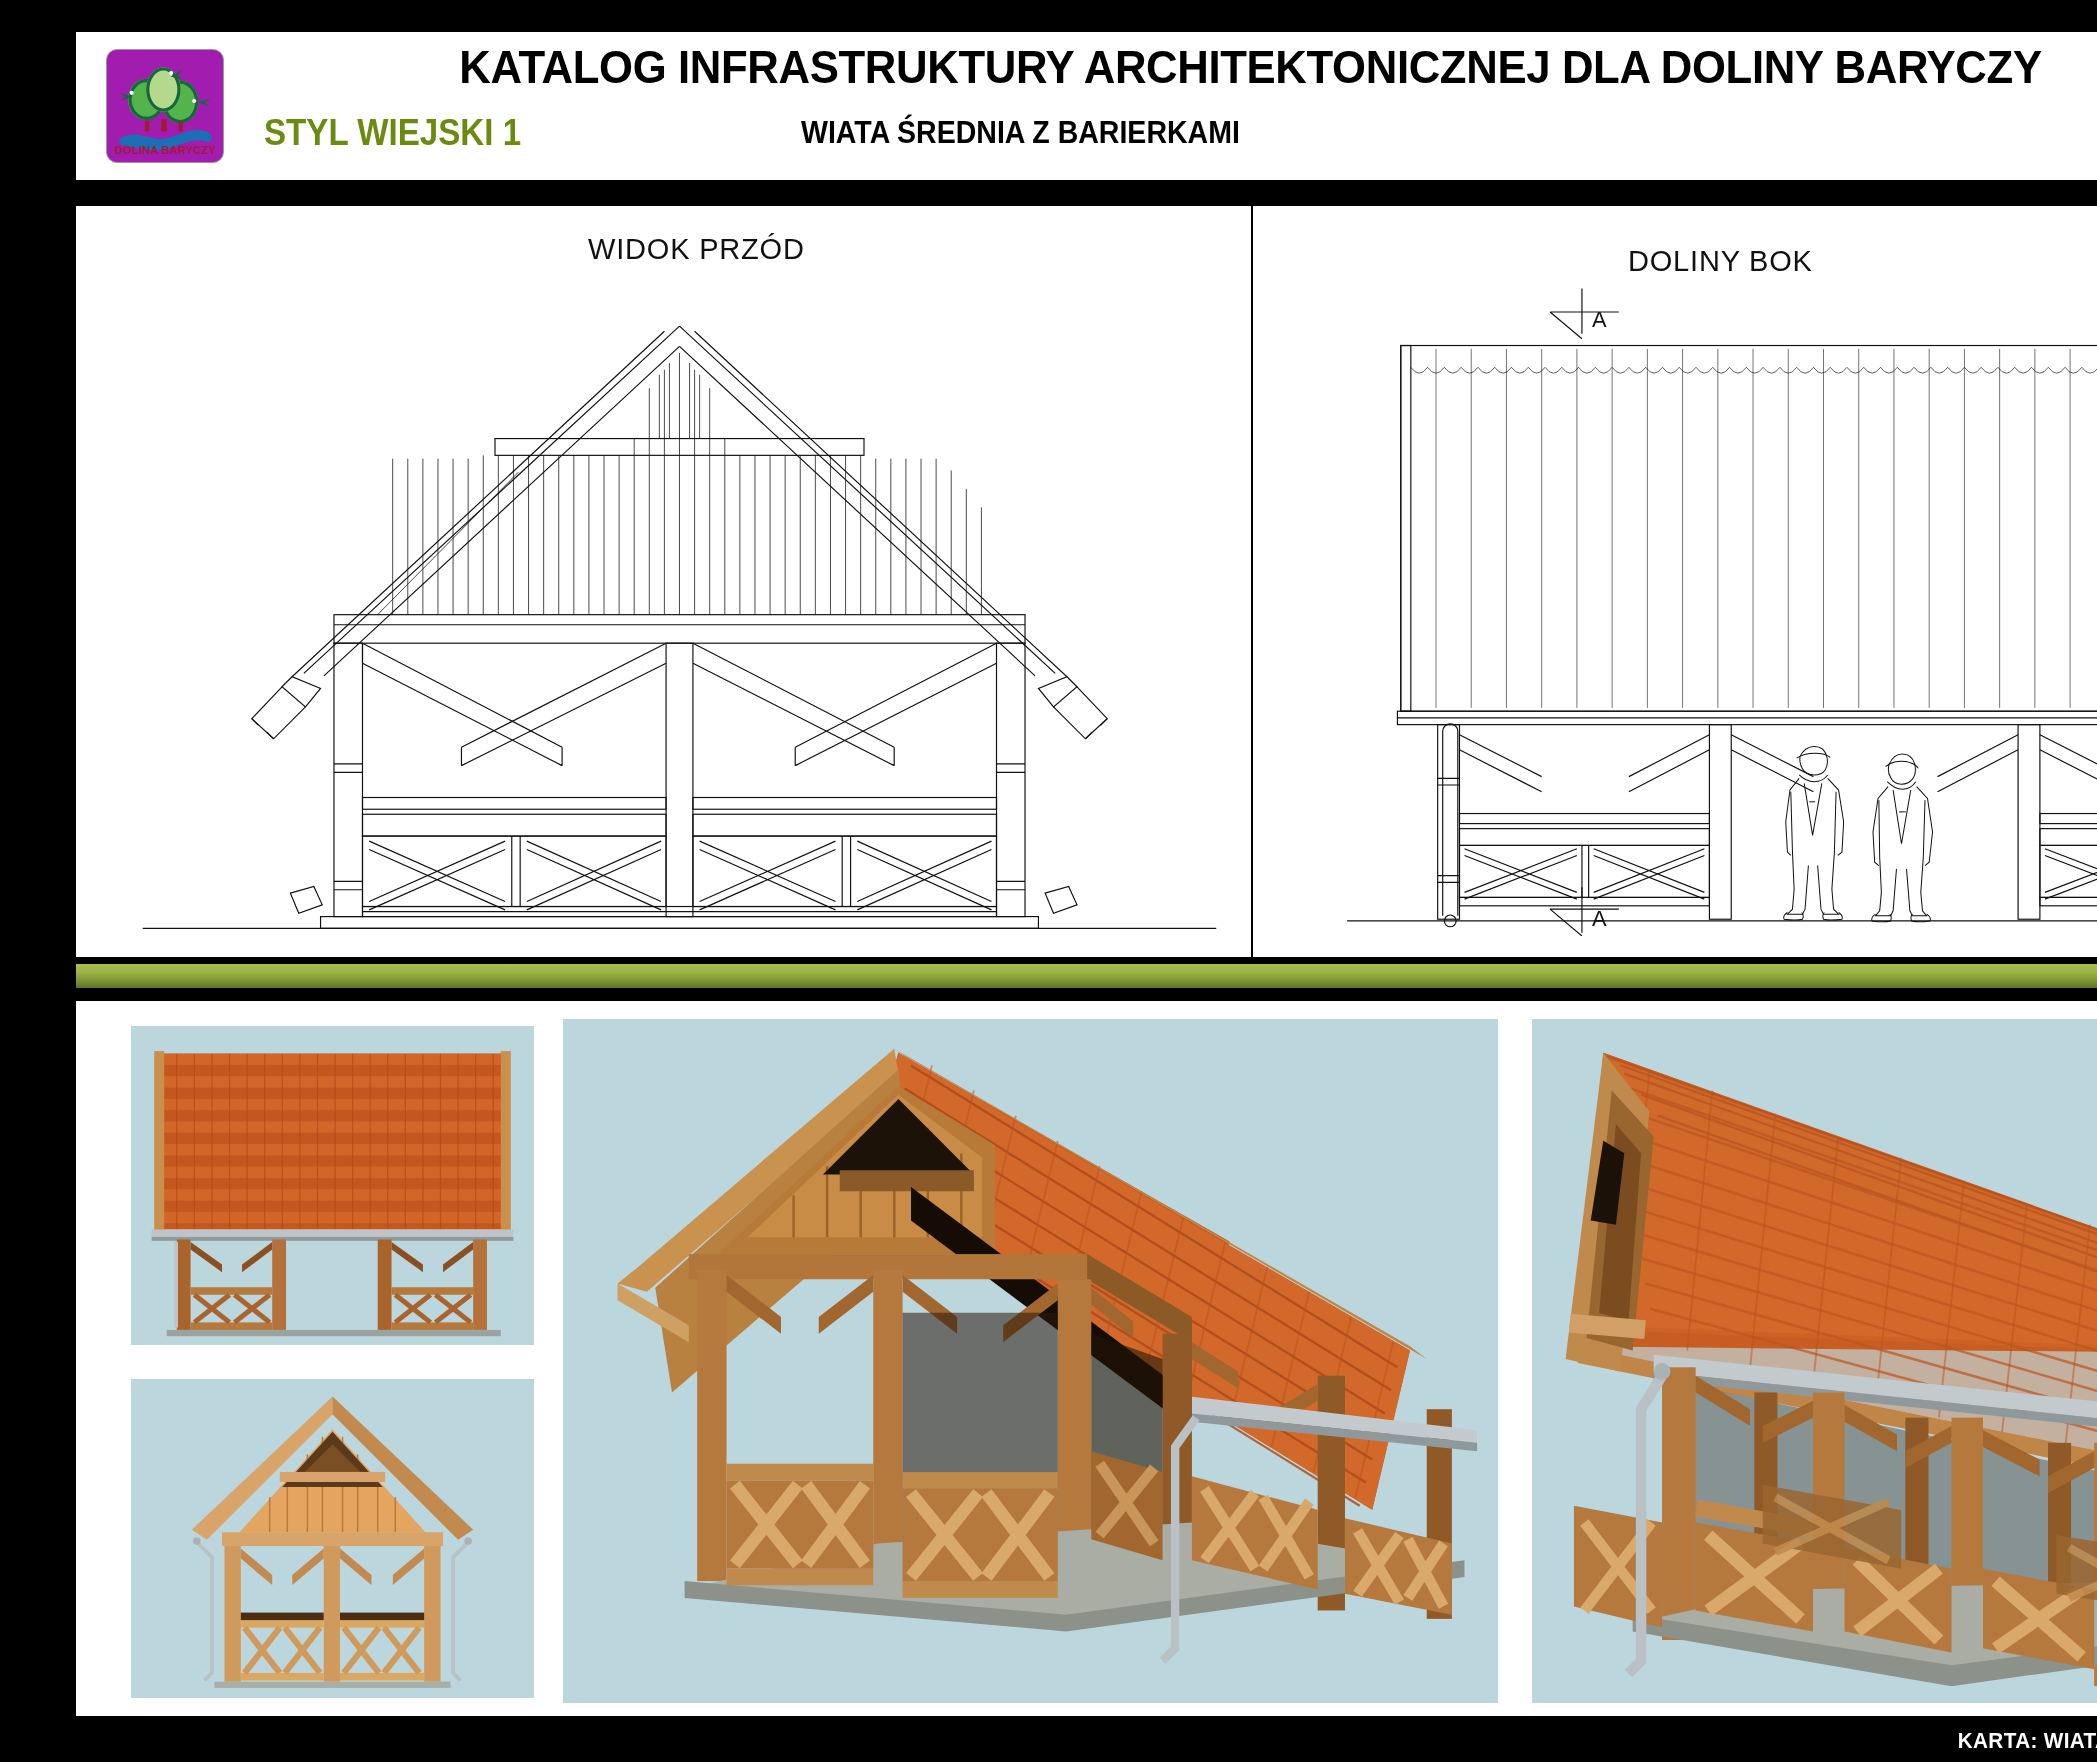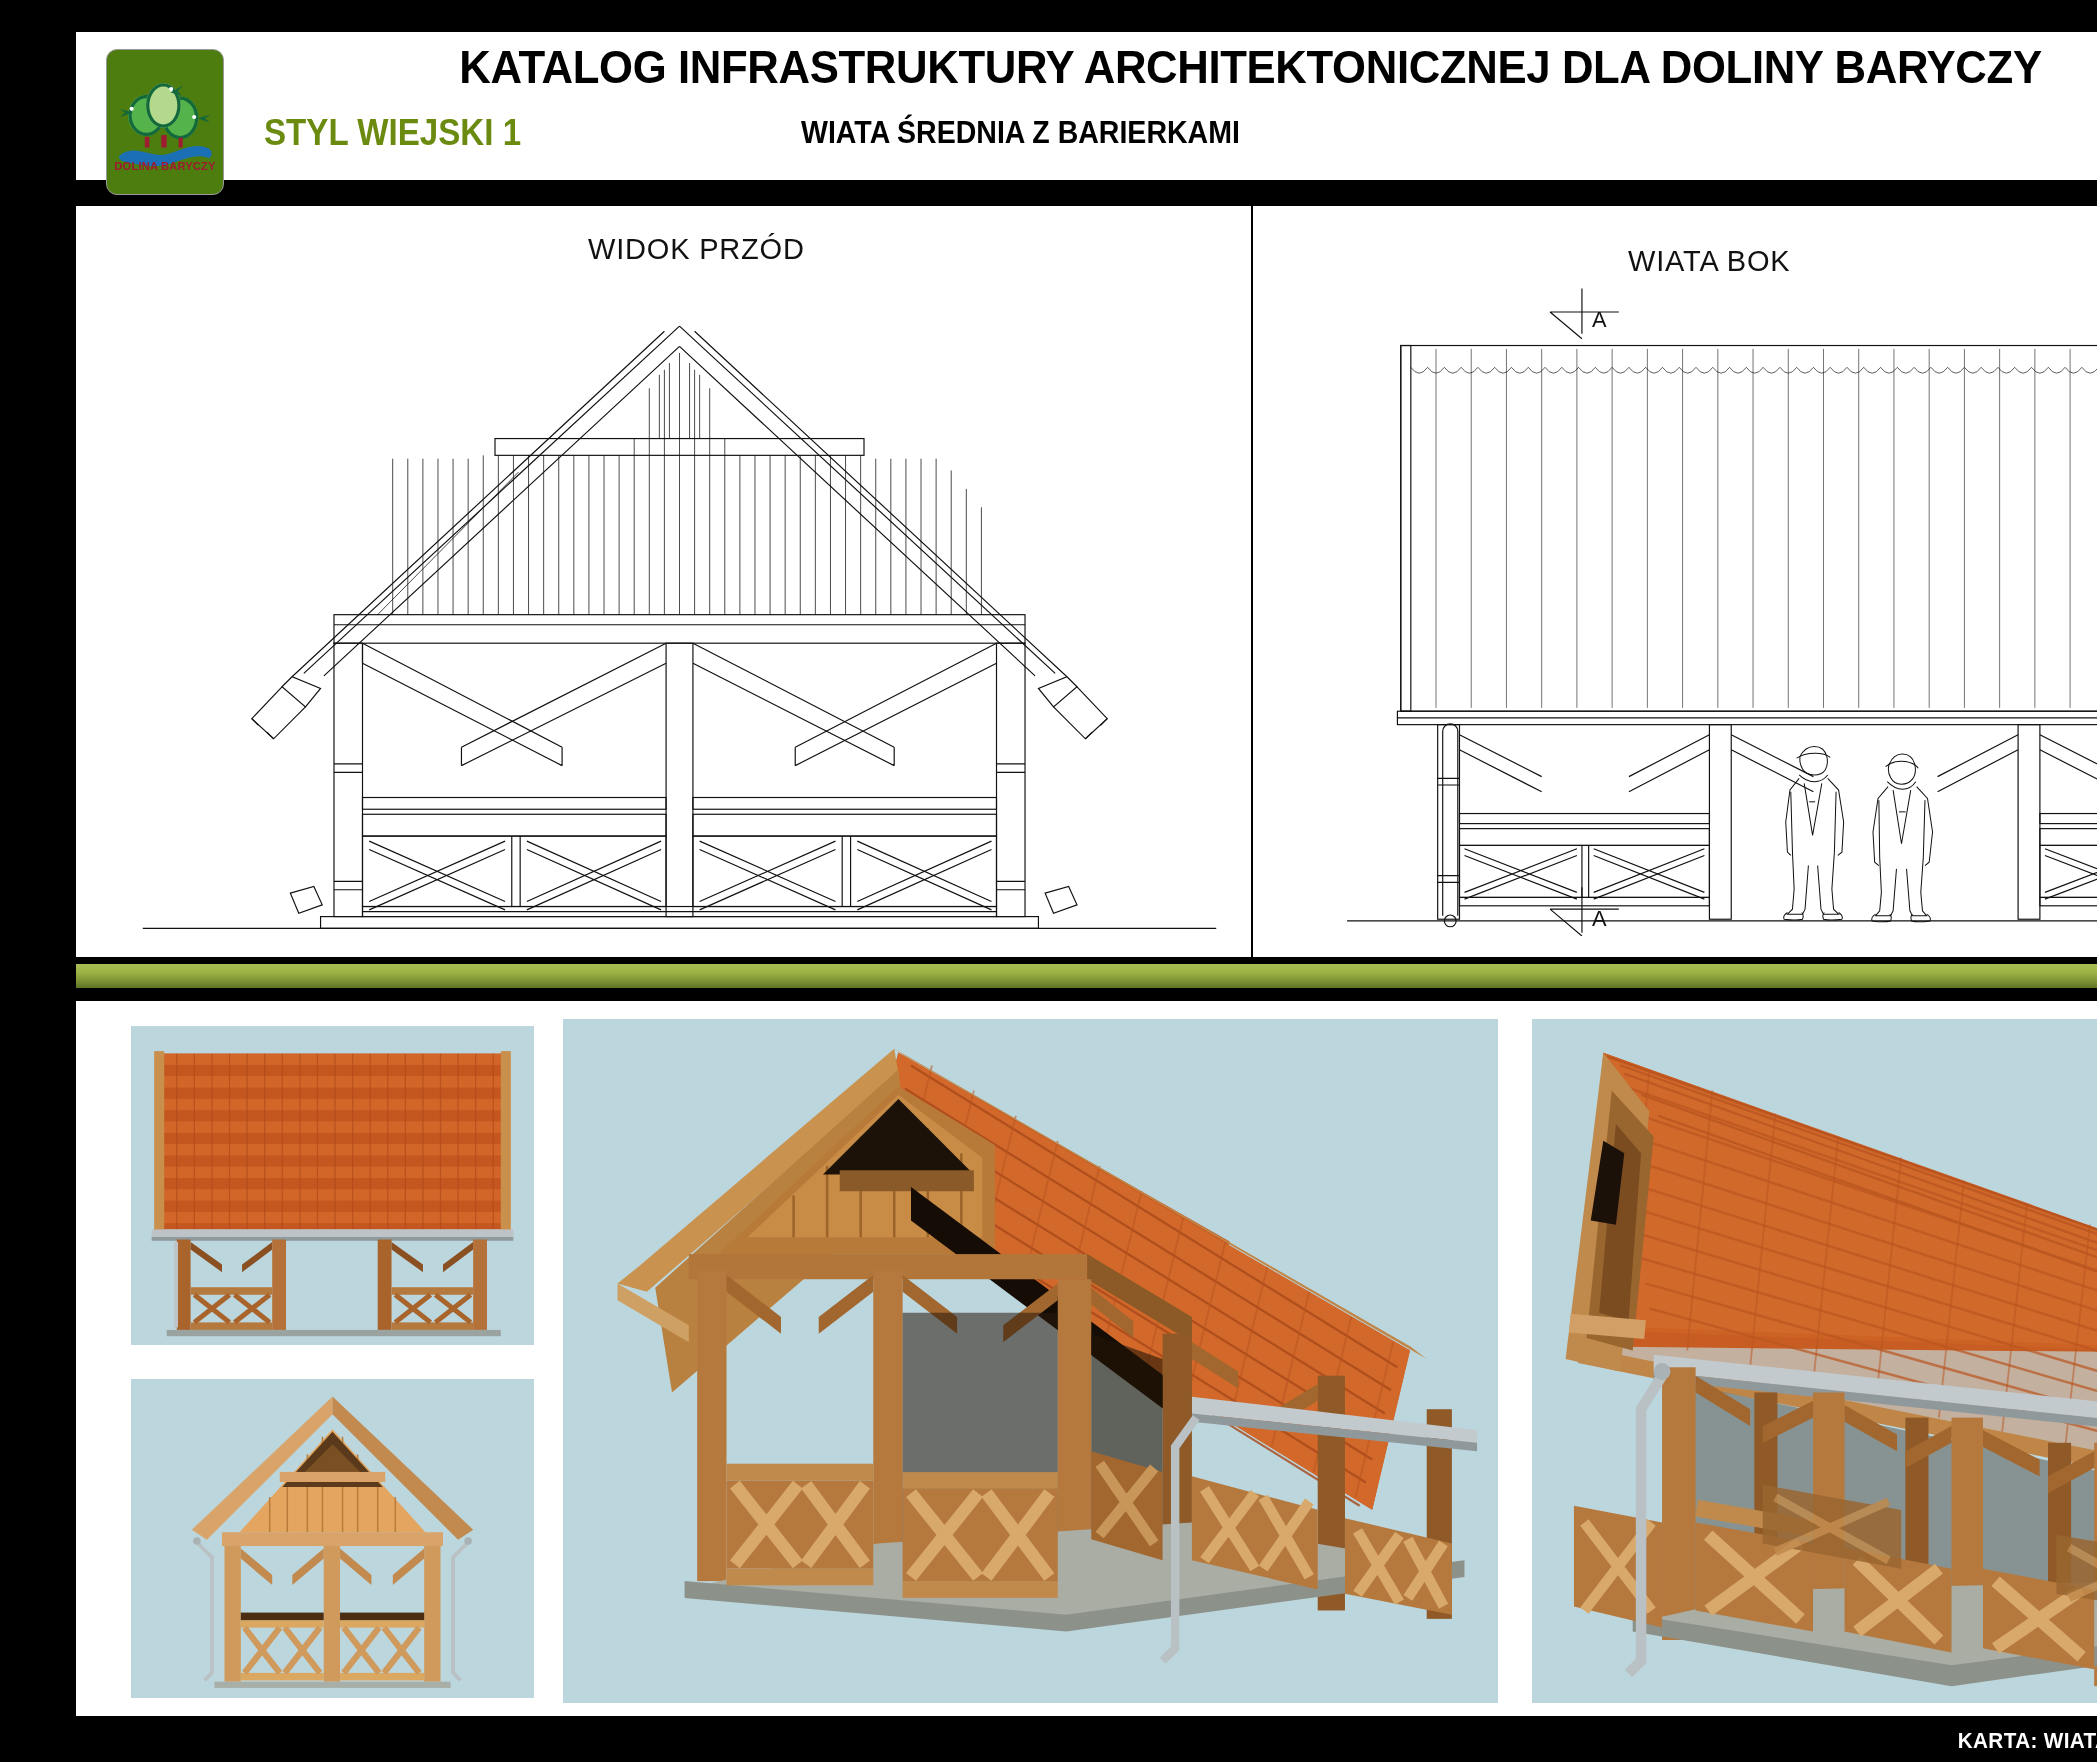--- a/index.html
+++ b/index.html
@@ -3,22 +3,22 @@
 <meta charset="utf-8">
 <title>Katalog Infrastruktury</title>
 <style>
   html,body{margin:0;padding:0;background:#000;}
   body{width:2492px;height:1762px;position:relative;overflow:hidden;
        font-family:"Liberation Sans","DejaVu Sans",sans-serif;color:#000;}
 
   
   #header{position:absolute;left:76px;top:32px;width:2387px;height:148px;
           background:#fff;}
-  #logo-box{position:absolute;left:30px;top:17px;width:118px;height:146px;
-            background:#4d7c0f;border:0.4px solid #9a9a9a;border-radius:11px;
+  #logo-box{position:absolute;left:30px;top:17px;width:118px;height:114px;
+            background:#a21caf;border:0.4px solid #9a9a9a;border-radius:11px;
             box-sizing:border-box;overflow:hidden;}
   #logo-svg{position:absolute;left:0;top:0;width:100%;height:100%;}
 
   #title-block{position:absolute;left:180px;top:0;right:218px;height:100%;}
   #main-title{position:absolute;left:0;top:10px;width:100%;text-align:center;
               font-size:47px;font-weight:bold;letter-spacing:-0.4px;
               transform:scaleX(.93);transform-origin:center top;
               line-height:1.05;white-space:nowrap;}
   #sub-row{position:absolute;left:0;top:75px;width:100%;height:50px;}
   #style-label{position:absolute;left:8.4px;top:5px;font-size:36px;
@@ -100,21 +100,21 @@
       <div id="object-label">WIATA ŚREDNIA Z BARIERKAMI</div>
     </div>
   </div>
 
 </div>
 
 <div id="draw-panel">
   <div id="v-divider"></div>
 
   <div class="view-title" style="left:512px;top:27px;">WIDOK PRZÓD</div>
-  <div class="view-title" style="left:1552px;top:39px;">WIATA BOK</div>
+  <div class="view-title" style="left:1552px;top:39px;">DOLINY BOK</div>
 
   <div class="cad" style="left:50px;top:88px;width:1107px;height:638px;">
     <svg viewBox="0 0 1320 760" preserveAspectRatio="xMidYMid meet">
       <g fill="none" stroke="#111" stroke-width="1.4" stroke-linejoin="miter">
 
         <path d="M660 38 L212 452 M660 38 L1108 452"></path>
         <path d="M660 62 L236 455 M660 62 L1084 455"></path>
         <path d="M678 44 L1122 456 M642 44 L198 456"></path>
 
         <path d="M198 456 L186 468 L214 492 L232 470 Z"></path>

